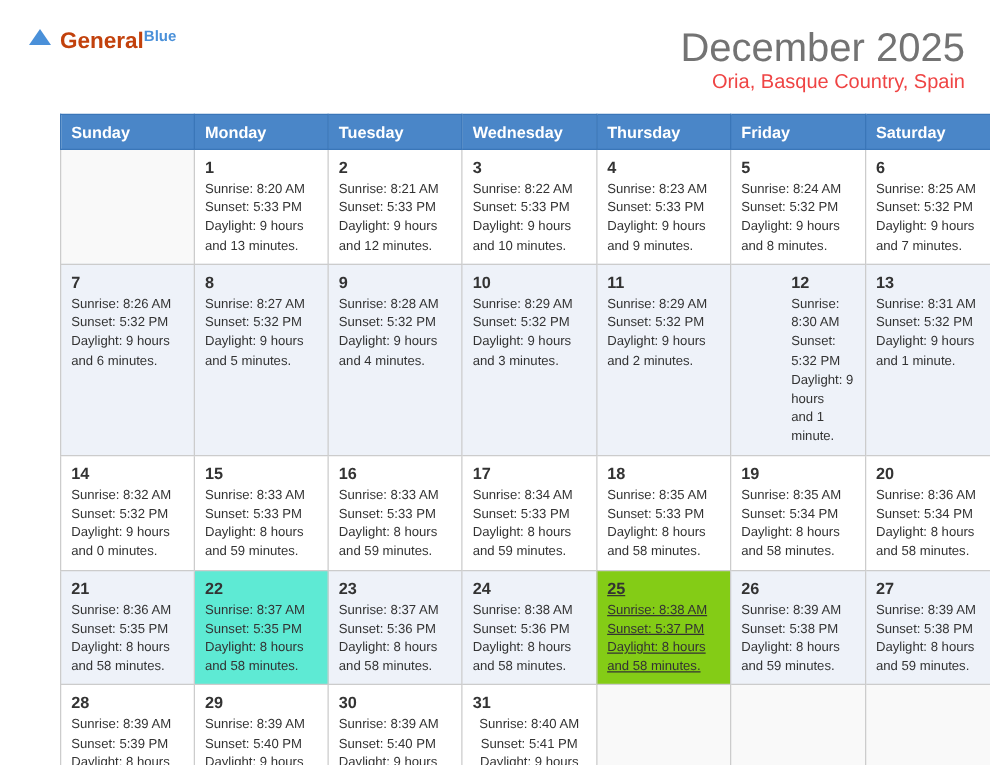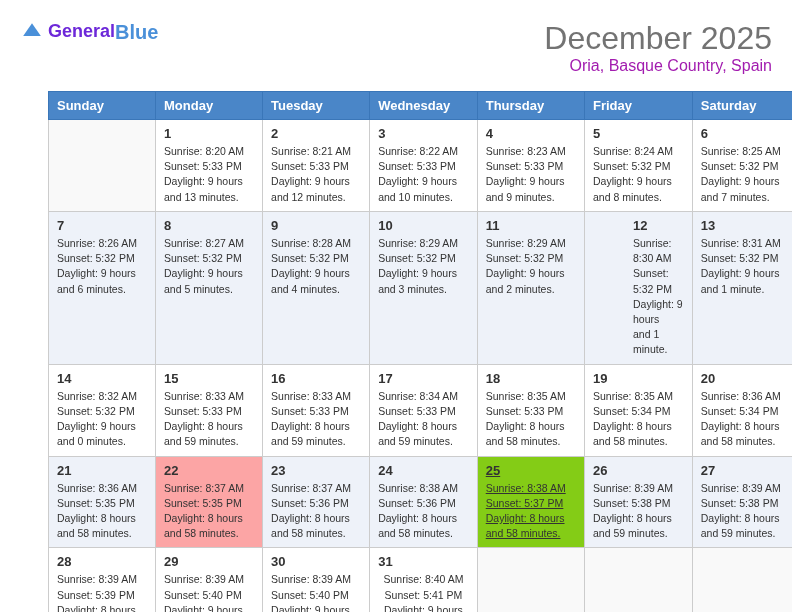--- a/index.html
+++ b/index.html
@@ -17,44 +17,44 @@
       margin-bottom: 16px;
     }
     .logo {
       display: flex;
       align-items: center;
       gap: 4px;
     }
     .logo-text-general {
       font-size: 18px;
       font-weight: bold;
-      color: #6d28d9;
+      color: #c2410c;
       line-height: 1;
     }
     .logo-text-blue {
-      font-size: 20px;
+      font-size: 12px;
       font-weight: bold;
       color: #4a90d9;
       line-height: 1;
     }
     .logo-icon {
       width: 24px;
       height: 24px;
     }
     .title-area {
       text-align: right;
     }
     .month-title {
       font-size: 32px;
       font-weight: normal;
       color: #737373;
     }
     .location-title {
       font-size: 16px;
-      color: #a21caf;
+      color: #ef4444;
     }
     .calendar {
       width: 100%;
       border-collapse: collapse;
       border: 1px solid #ccc;
       margin-left: 28px;
     }
     .calendar th {
       background-color: #4a86c8;
       color: #fff;
@@ -273,21 +273,21 @@
         </td>
       </tr>
       <tr style="background-color: rgb(238, 242, 249);">
         <td style="background-color: rgb(238, 242, 249);">
           <span class="day-number">21</span>
           <div class="day-info" style="white-space: pre-line;">Sunrise: 8:36 AM
 Sunset: 5:35 PM
 Daylight: 8 hours
 and 58 minutes.</div>
         </td>
-        <td style="background-color: #fca5a5;">
+        <td style="background-color: #5eead4;">
           <span class="day-number">22</span>
           <div class="day-info" style="white-space: pre-line;">Sunrise: 8:37 AM
 Sunset: 5:35 PM
 Daylight: 8 hours
 and 58 minutes.</div>
         </td>
         <td style="background-color: rgb(238, 242, 249);">
           <span class="day-number">23</span>
           <div class="day-info" style="white-space: pre-line;">Sunrise: 8:37 AM
 Sunset: 5:36 PM

